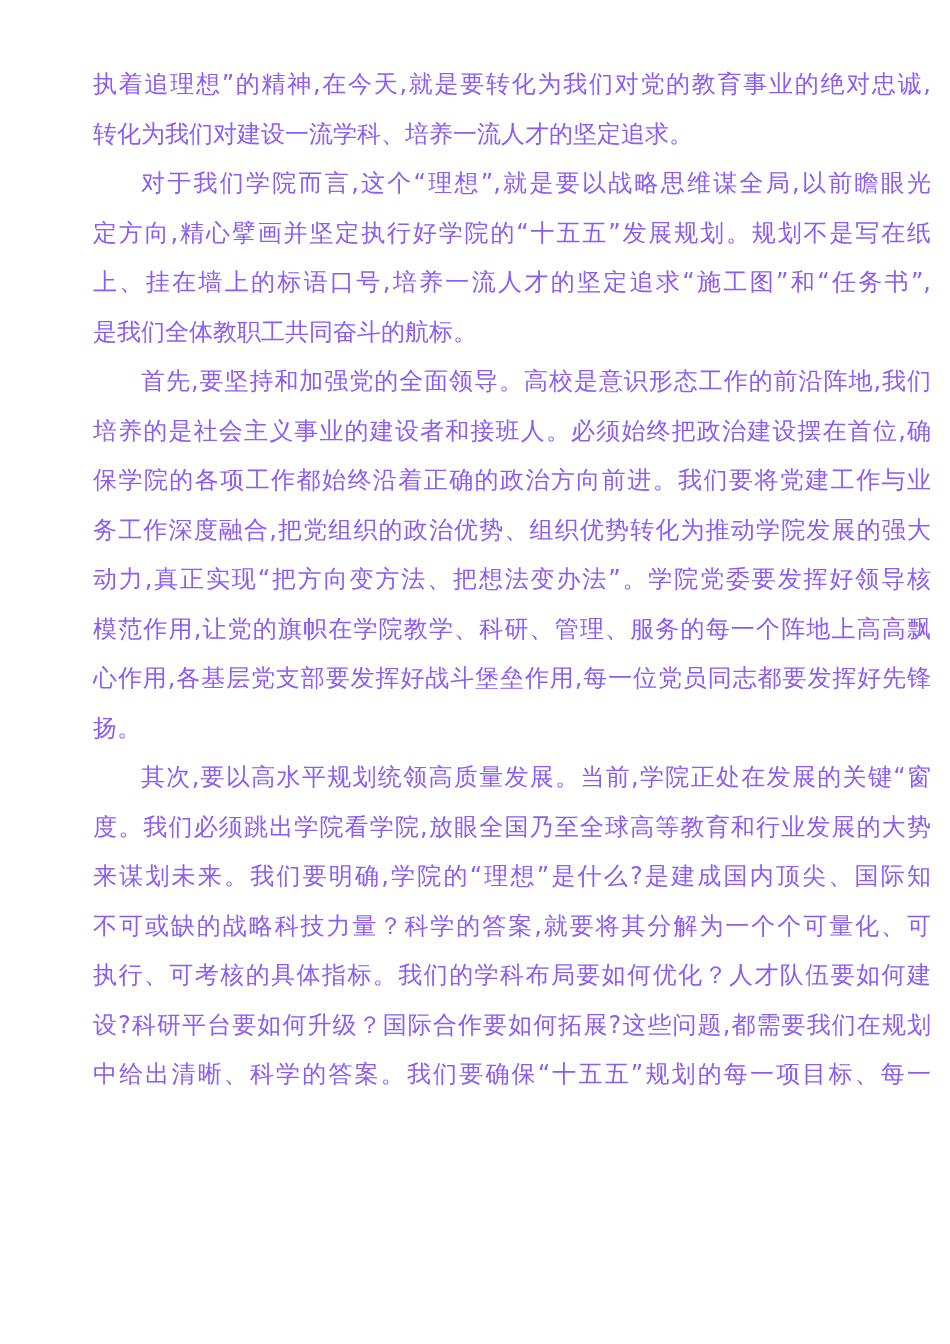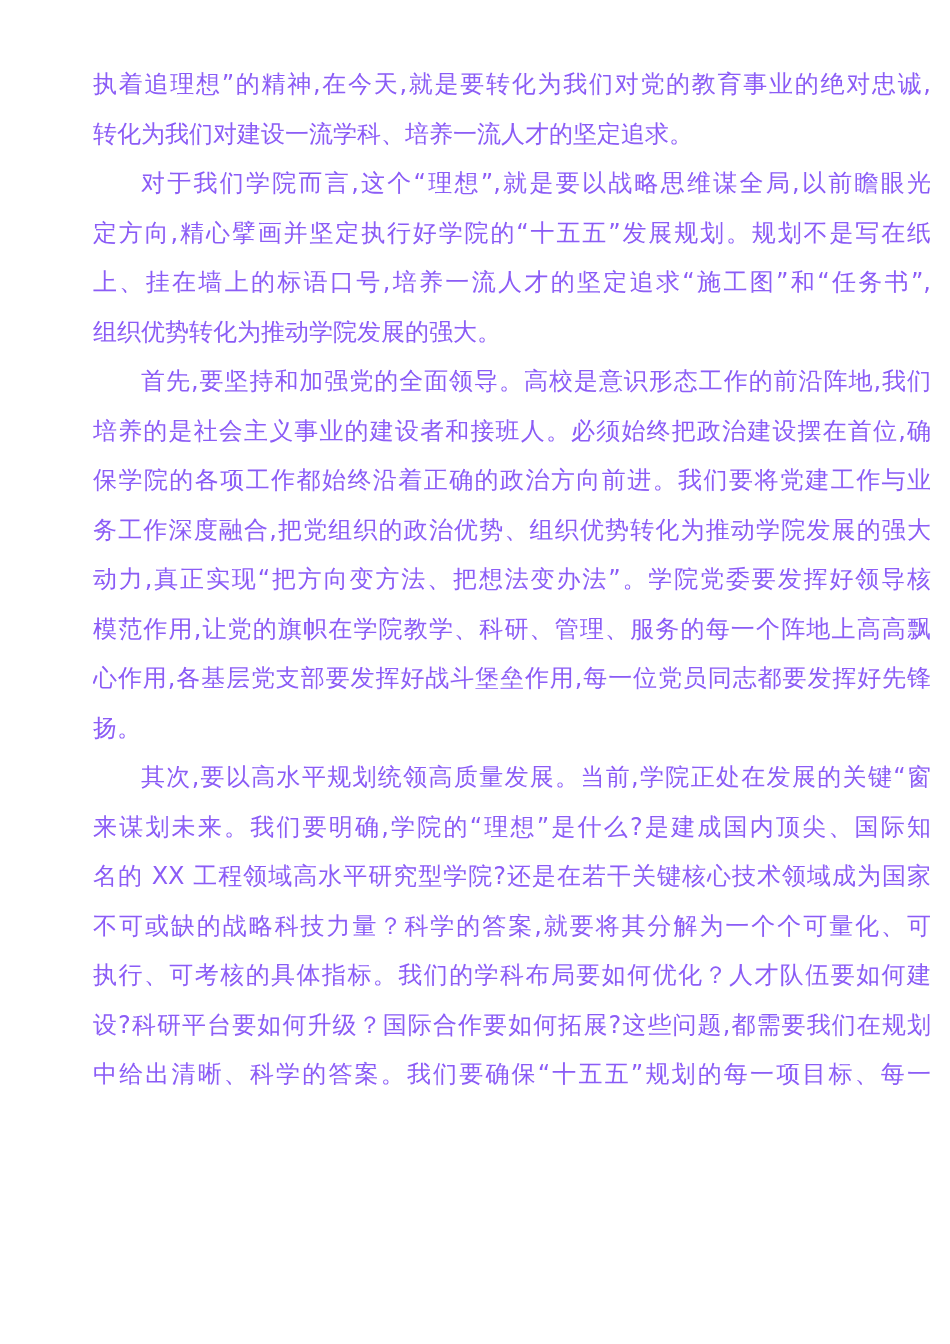--- a/index.html
+++ b/index.html
@@ -47,37 +47,37 @@
 
   <div class="para">
     <div class="line">执着追理想”的精神,在今天,就是要转化为我们对党的教育事业的绝对忠诚,</div>
     <div class="line end">转化为我们对建设一流学科、培养一流人才的坚定追求。</div>
   </div>
 
   <div class="para">
     <div class="line indent">对于我们学院而言,这个“理想”,就是要以战略思维谋全局,以前瞻眼光</div>
     <div class="line">定方向,精心擘画并坚定执行好学院的“十五五”发展规划。规划不是写在纸</div>
     <div class="line">上、挂在墙上的标语口号,培养一流人才的坚定追求“施工图”和“任务书”,</div>
-    <div class="line end">组织优势转化为推动学院发展的强大。</div>
+    <div class="line end">是我们全体教职工共同奋斗的航标。</div>
   </div>
 
   <div class="para">
     <div class="line indent">首先,要坚持和加强党的全面领导。高校是意识形态工作的前沿阵地,我们</div>
     <div class="line">培养的是社会主义事业的建设者和接班人。必须始终把政治建设摆在首位,确</div>
     <div class="line">保学院的各项工作都始终沿着正确的政治方向前进。我们要将党建工作与业</div>
     <div class="line">务工作深度融合,把党组织的政治优势、组织优势转化为推动学院发展的强大</div>
     <div class="line">动力,真正实现“把方向变方法、把想法变办法”。学院党委要发挥好领导核</div>
     <div class="line">模范作用,让党的旗帜在学院教学、科研、管理、服务的每一个阵地上高高飘</div>
     <div class="line">心作用,各基层党支部要发挥好战斗堡垒作用,每一位党员同志都要发挥好先锋</div>
     <div class="line end">扬。</div>
   </div>
 
   <div class="para">
     <div class="line indent">其次,要以高水平规划统领高质量发展。当前,学院正处在发展的关键“窗</div>
+    <div class="line">度。我们必须跳出学院看学院,放眼全国乃至全球高等教育和行业发展的大势</div>
     <div class="line">来谋划未来。我们要明确,学院的“理想”是什么?是建成国内顶尖、国际知</div>
-    <div class="line">名的 XX 工程领域高水平研究型学院?还是在若干关键核心技术领域成为国家</div>
     <div class="line">不可或缺的战略科技力量？科学的答案,就要将其分解为一个个可量化、可</div>
     <div class="line">执行、可考核的具体指标。我们的学科布局要如何优化？人才队伍要如何建</div>
     <div class="line">设?科研平台要如何升级？国际合作要如何拓展?这些问题,都需要我们在规划</div>
     <div class="line">中给出清晰、科学的答案。我们要确保“十五五”规划的每一项目标、每一</div>
   </div>
 
 </div>
 
 </body></html>

